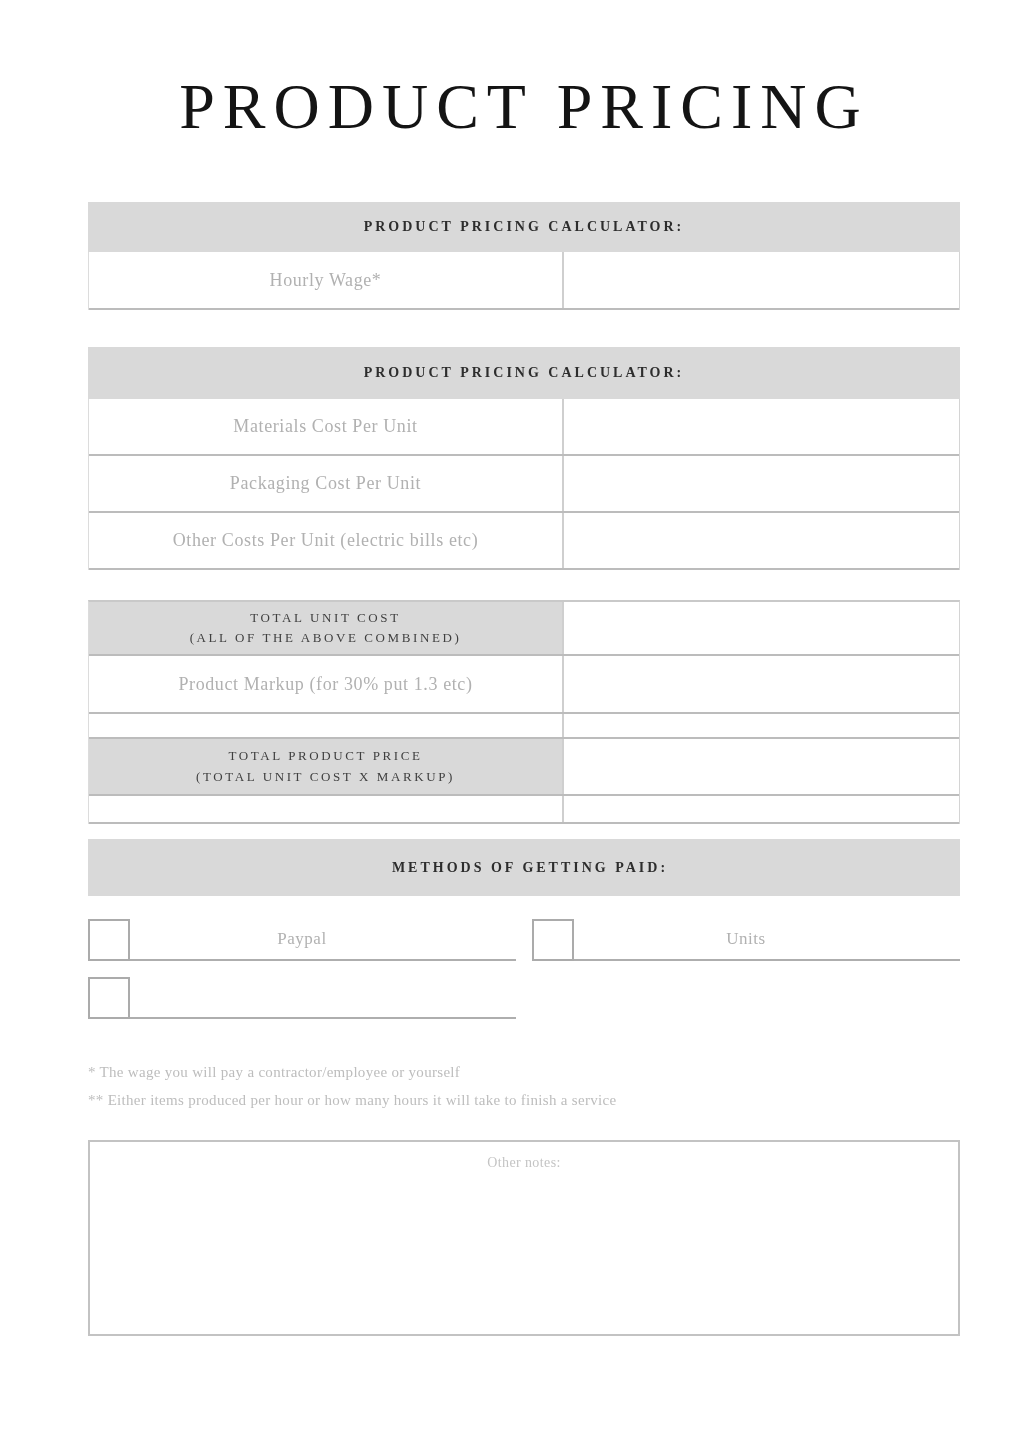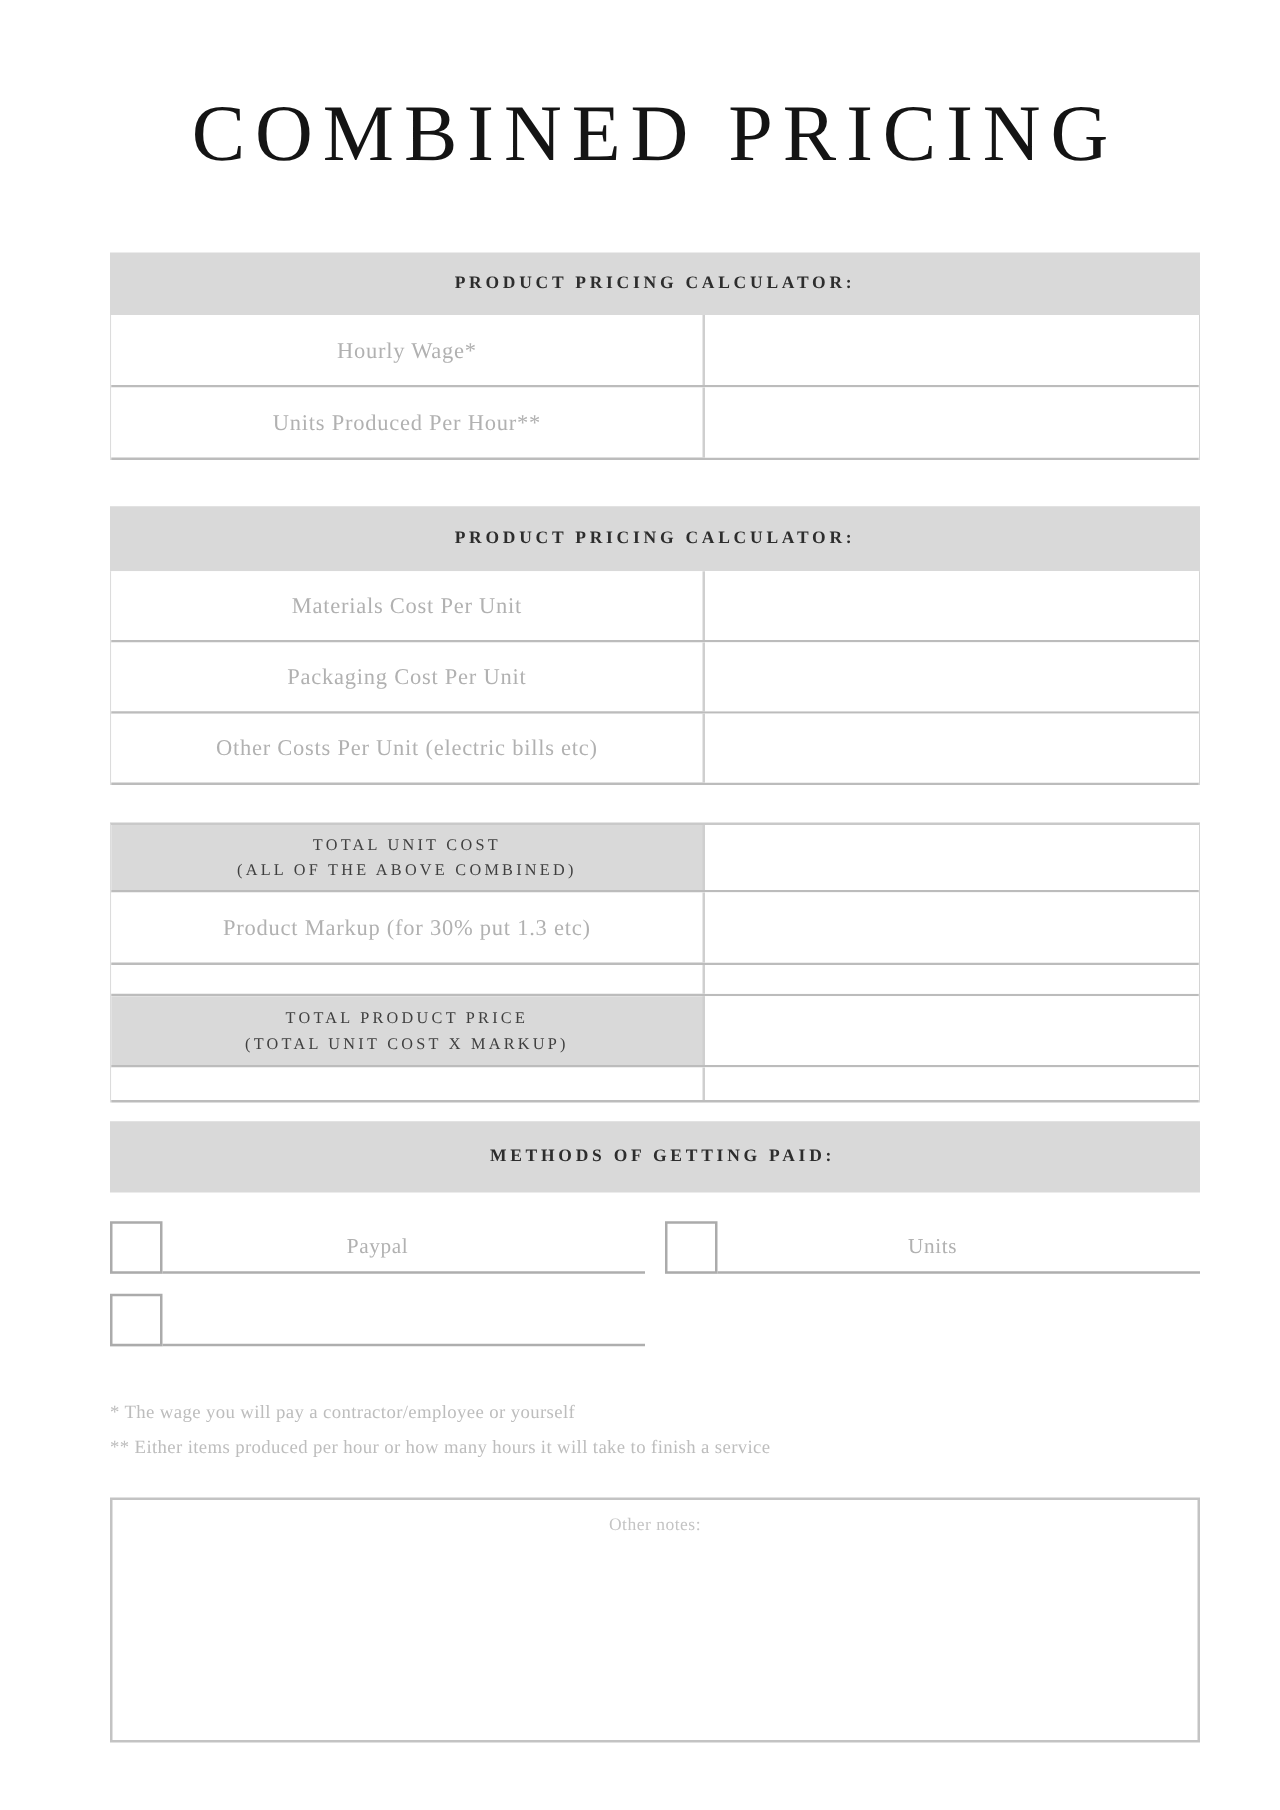--- a/index.html
+++ b/index.html
@@ -122,34 +122,28 @@
     color: #c4c4c4;
     letter-spacing: 0.4px;
   }
 </style>
 </head>
 <body>
 
 <div class="page">
   <div class="content">
 
-    <h1 class="title">COMBINED PRICING</h1>
+    <h1 class="title">PRODUCT PRICING</h1>
 
     <section class="sec1">
       <div class="band h50">PRODUCT PRICING CALCULATOR:</div>
       <div class="rows">
         <div class="trow h58">
           <div class="cell-l">
             <span class="lbl">Hourly Wage*</span>
-          </div>
-          <div class="cell-r"></div>
-        </div>
-        <div class="trow h58">
-          <div class="cell-l">
-            <span class="lbl">Units Produced Per Hour**</span>
           </div>
           <div class="cell-r"></div>
         </div>
       </div>
     </section>
 
     <section class="sec2">
       <div class="band h52">PRODUCT PRICING CALCULATOR:</div>
       <div class="rows">
         <div class="trow h57">

